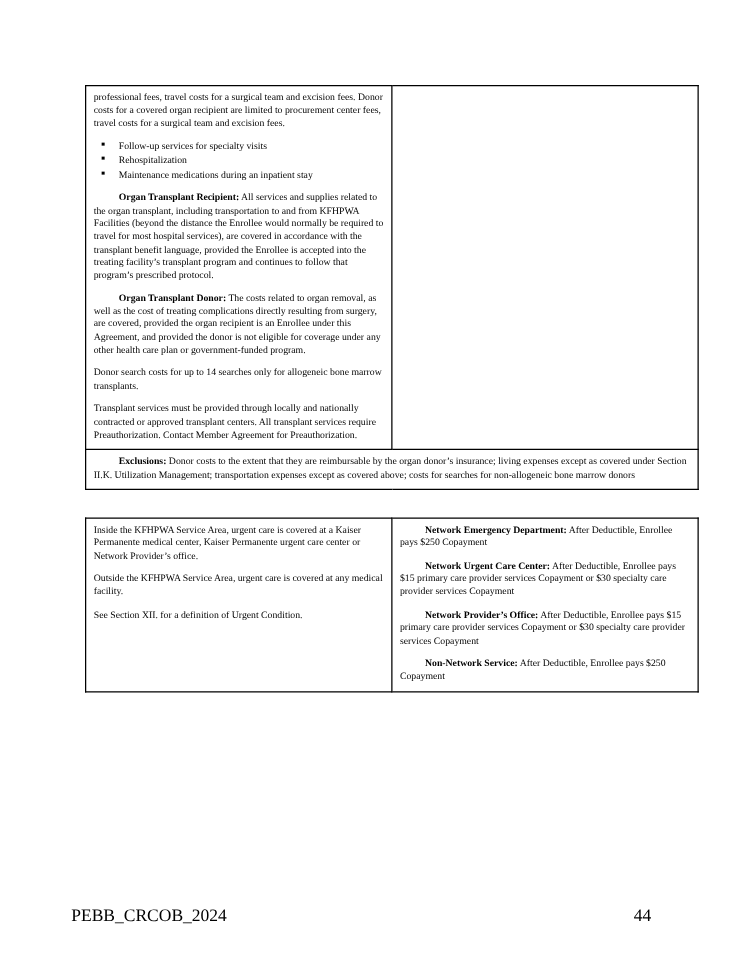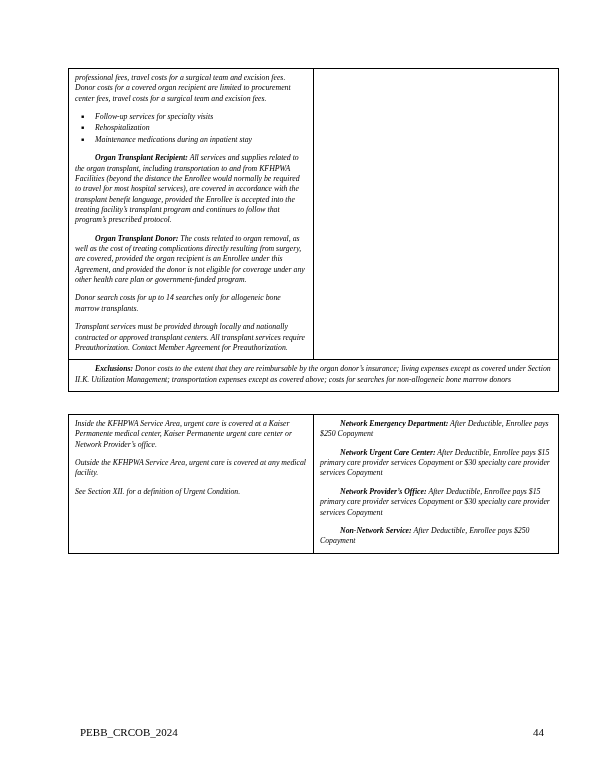--- a/index.html
+++ b/index.html
@@ -19,21 +19,20 @@
     left: 0; top: 0;
     width: 600px;
     height: 776px;
     background: #ffffff;
   }
   .content {
     position: absolute;
     left: 68px;
     top: 68px;
     width: 464px;
-    font-style: italic;
   }
 
   
   table.doc-table {
     border-collapse: collapse;
     width: 464px;
     table-layout: fixed;
   }
   table.doc-table td {
     border: 1px solid #000000;
@@ -77,24 +76,24 @@
   .gap { height: 22px; }
 
   td.header-cell {
     font-weight: bold;
     padding: 5px 6px 5px 6px;
   }
 
   
   .footer {
     position: absolute;
-    left: 80px;
+    left: 57px;
     top: 726px;
     width: 464px;
-    font-size: 11px;
+    font-size: 14px;
     display: flex;
     justify-content: space-between;
   }
 </style>
 </head>
 <body>
 
 <div class="page">
   <div class="content">
 

